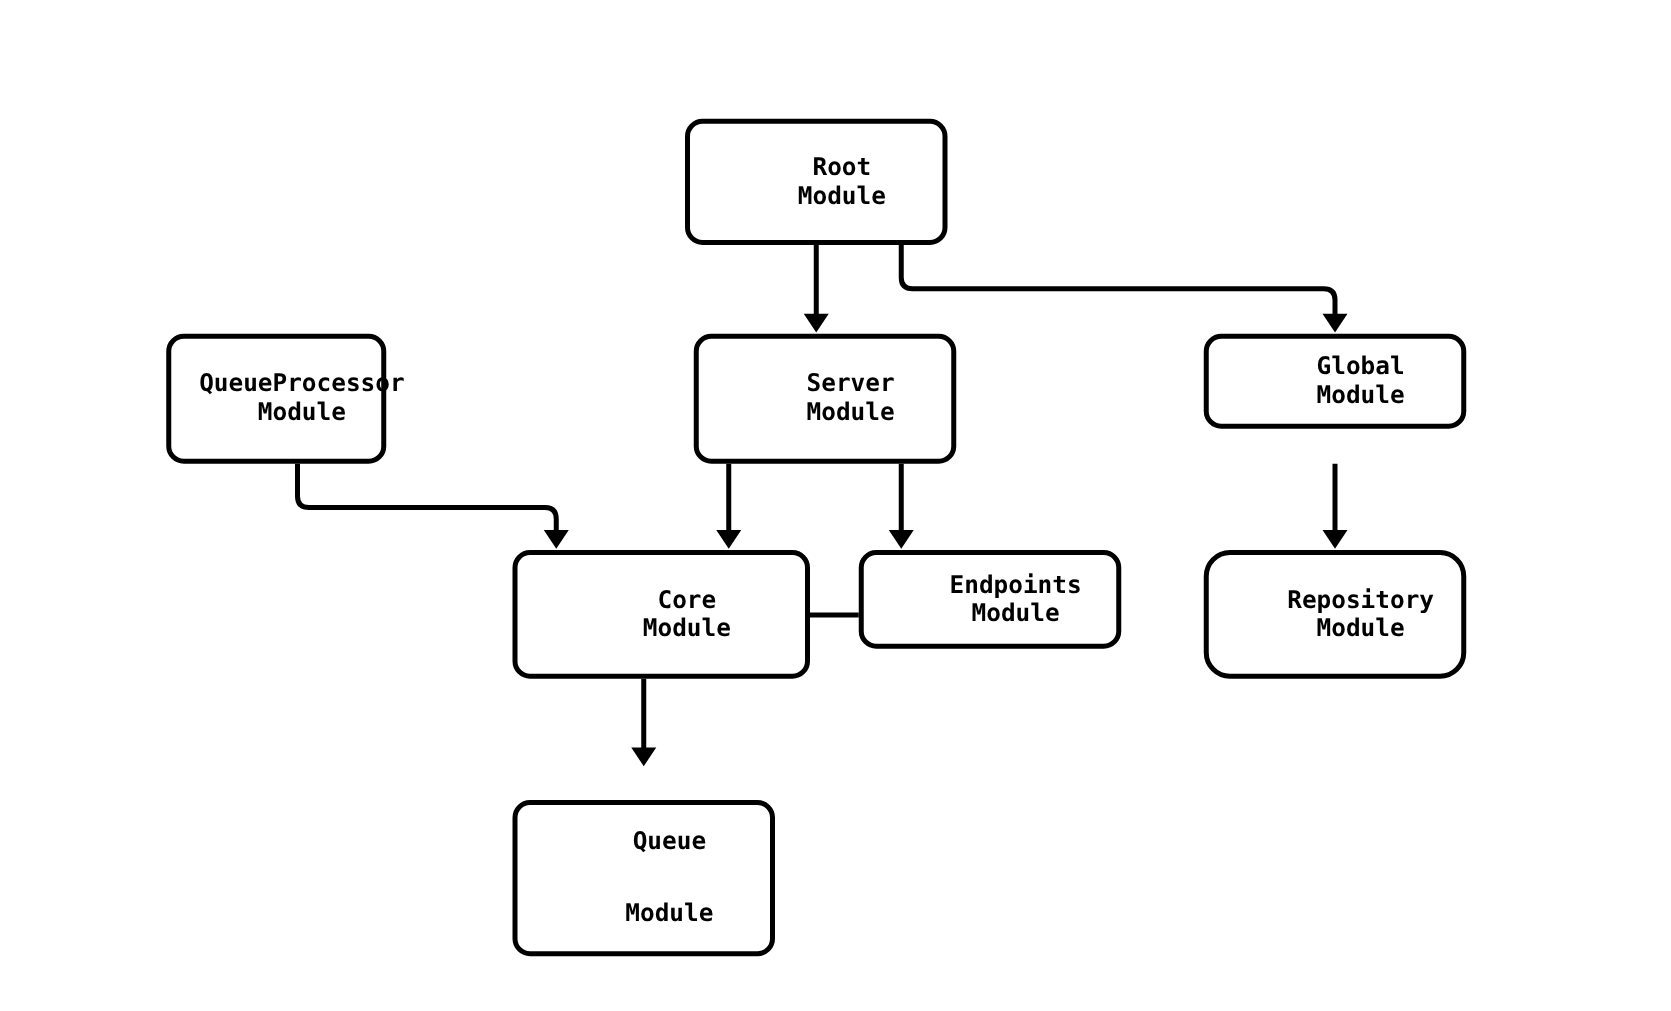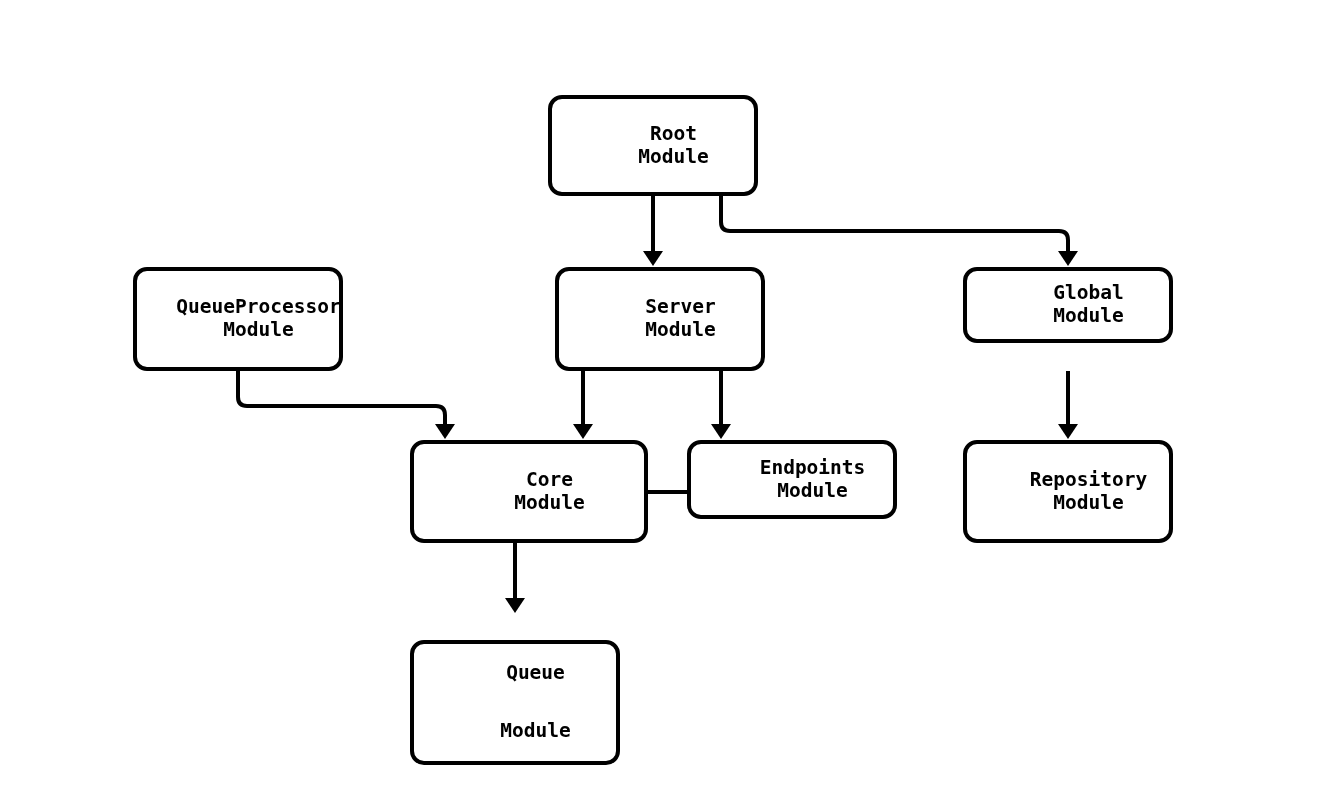--- a/index.html
+++ b/index.html
@@ -71,41 +71,41 @@
       <polygon points="1068,439 1058,424 1078,424" fill="#000000"></polygon>
       <path d="M 515 543 L 515 600" fill="none" stroke="#000000" stroke-width="4" stroke-linecap="butt" stroke-linejoin="round"></path>
       <polygon points="515,613 505,598 525,598" fill="#000000"></polygon>
     </svg>
 
   <div id="node-layer">
       <div class="node" style="left: 548px; top: 95px; width: 210px; height: 101px; border-color: rgb(0, 0, 0); border-width: 4px;">
         <div class="node-label">Root</div>
         <div class="node-label">Module</div>
       </div>
-      <div class="node" style="left: 133px; top: 267px; width: 210px; height: 104px; border-color: rgb(0, 0, 0); border-width: 4px;">
+      <div class="node" style="left: 133px; top: 267px; width: 176px; height: 104px; border-color: rgb(0, 0, 0); border-width: 4px;">
         <div class="node-label">QueueProcessor</div>
         <div class="node-label">Module</div>
       </div>
       <div class="node" style="left: 555px; top: 267px; width: 210px; height: 104px; border-color: rgb(0, 0, 0); border-width: 4px;">
         <div class="node-label">Server</div>
         <div class="node-label">Module</div>
       </div>
       <div class="node" style="left: 963px; top: 267px; width: 210px; height: 76px; border-color: rgb(0, 0, 0); border-width: 4px;">
         <div class="node-label">Global</div>
         <div class="node-label">Module</div>
       </div>
       <div class="node" style="left: 410px; top: 440px; width: 238px; height: 103px; border-color: rgb(0, 0, 0); border-width: 4px;">
         <div class="node-label">Core</div>
         <div class="node-label">Module</div>
       </div>
       <div class="node" style="left: 687px; top: 440px; width: 210px; height: 79px; border-color: rgb(0, 0, 0); border-width: 4px;">
         <div class="node-label">Endpoints</div>
         <div class="node-label">Module</div>
       </div>
-      <div class="node" style="left: 963px; top: 440px; width: 210px; height: 103px; border-color: rgb(0, 0, 0); border-width: 4px;">
+      <div class="node" style="left: 963px; top: 440px; width: 210px; height: 103px; border-color: rgb(0, 0, 0); border-width: 4px; border-radius: 21px;">
         <div class="node-label">Repository</div>
         <div class="node-label">Module</div>
       </div>
       <div class="node" style="left: 410px; top: 640px; width: 210px; height: 125px; border-color: rgb(0, 0, 0); border-width: 4px; gap: 35px;">
         <div class="node-label">Queue</div>
         <div class="node-label">Module</div>
       </div>
     </div>
 
 </div>

